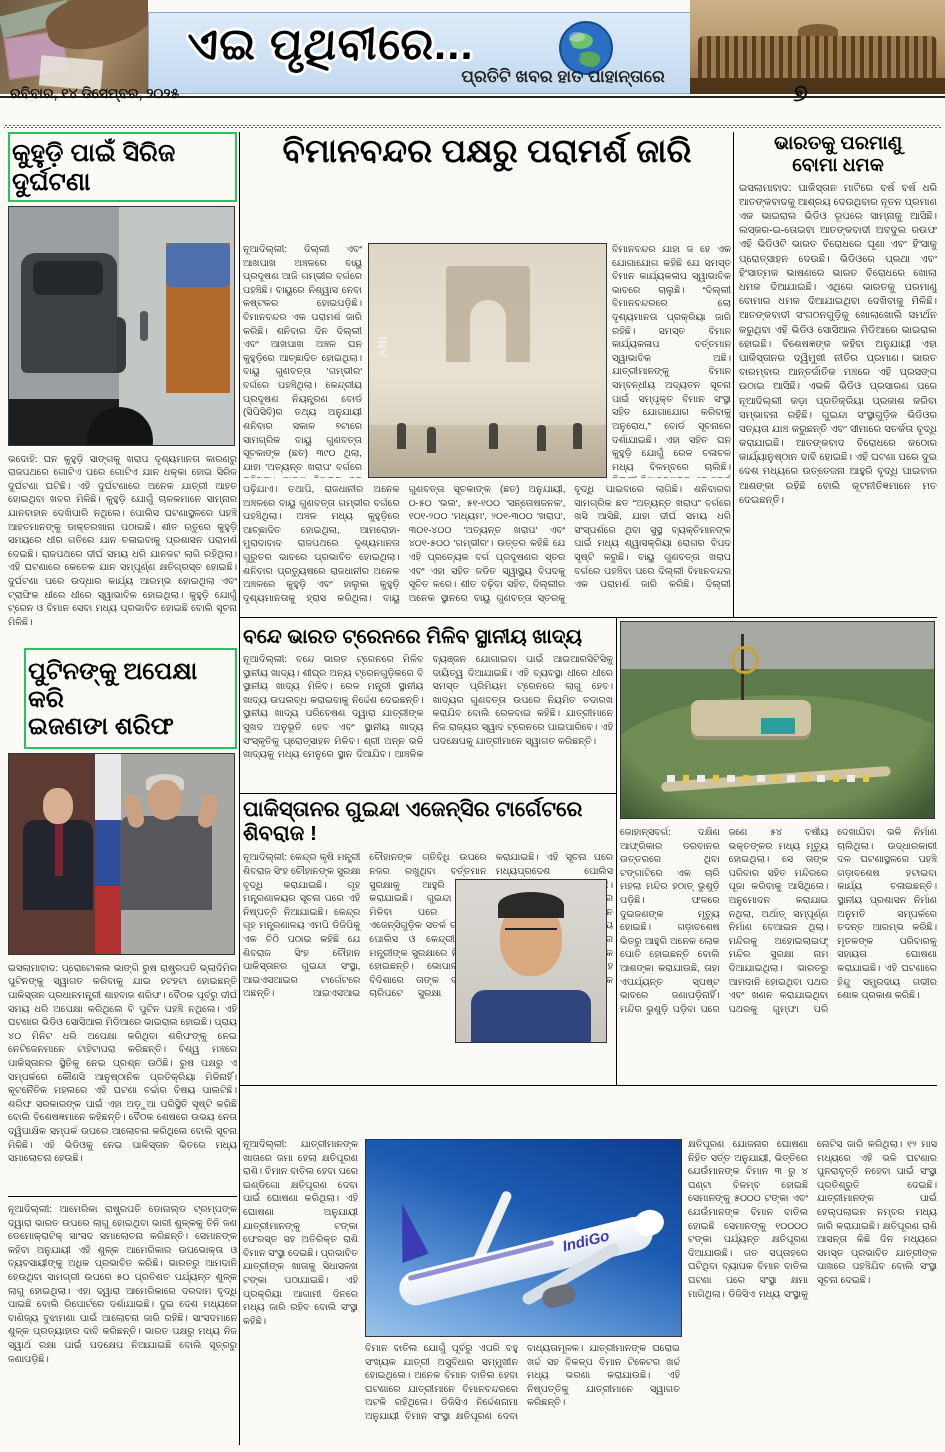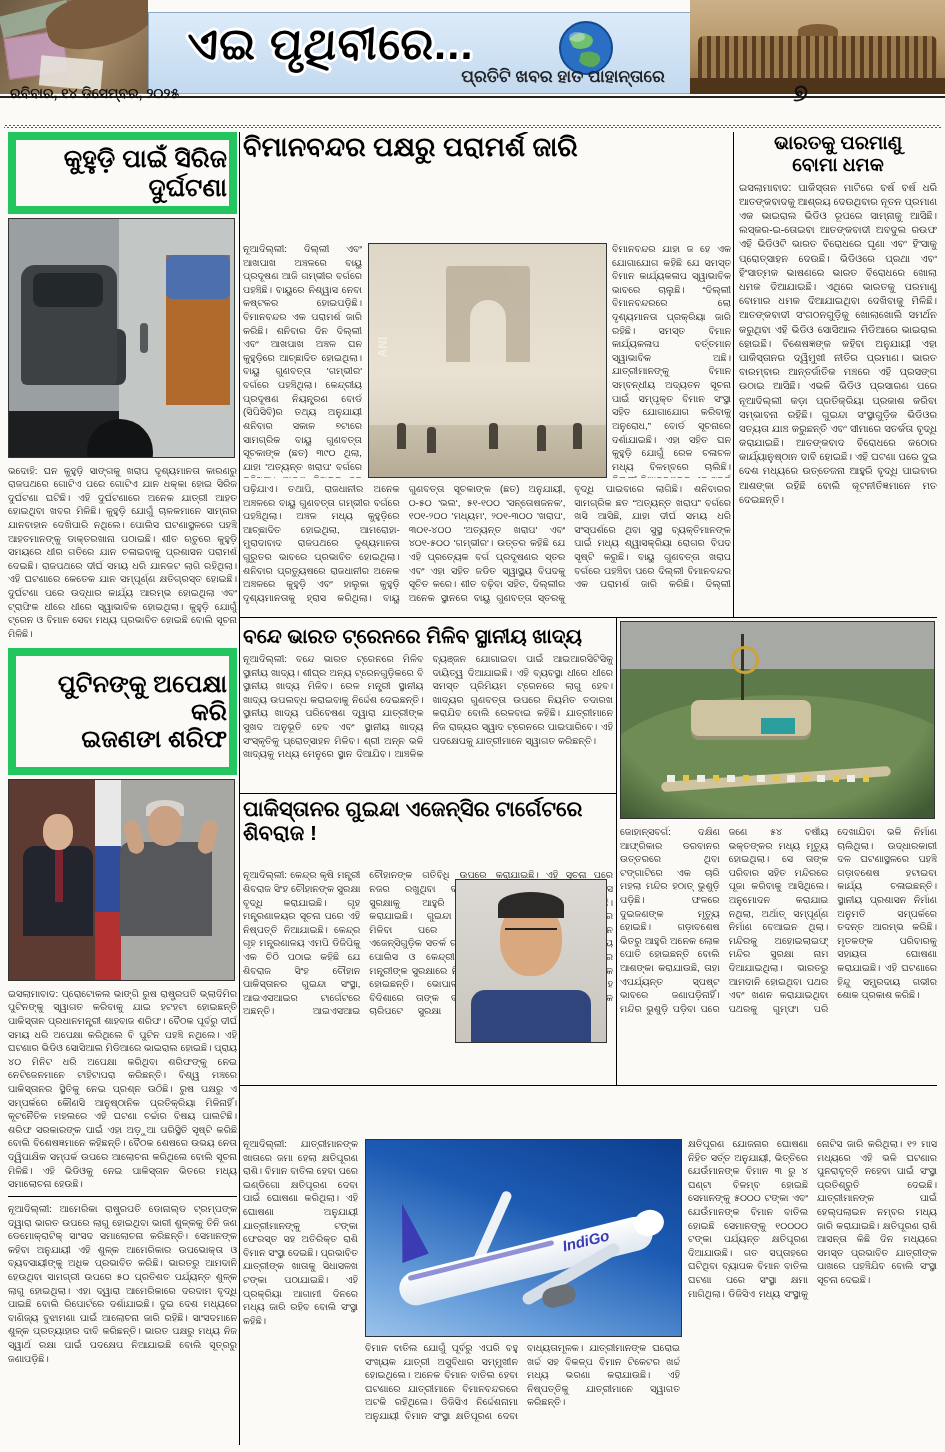--- a/index.html
+++ b/index.html
@@ -31,21 +31,21 @@
   .topbar .date{position:absolute;left:10px;top:5px;font-size:14px;font-weight:bold;}
   .topbar .pageno{position:absolute;right:14px;top:0px;font-size:24px;font-weight:bold;font-family:"Liberation Serif","DejaVu Serif",serif;}
   .dotrule{position:absolute;left:4px;top:124px;width:937px;height:5px;
     background-image:radial-gradient(circle,#555 0.8px,transparent 1px),radial-gradient(circle,#555 0.8px,transparent 1px);
     background-size:4px 3px;background-position:0 0,2px 2px;background-repeat:repeat-x, repeat-x;}
   
   .vr,.hr{position:absolute;background:#000;}
   
   .art{position:absolute;overflow:hidden;}
   .hl{font-weight:bold;color:#000;line-height:1.15;}
-  .boxed{border:8px solid #22c55e;text-align:right;}
+  .boxed{border:2px solid #22c55e;text-align:left;}
   .body-txt{font-size:9.6px;line-height:1.42;text-align:justify;overflow:hidden;color:#191919;
     word-break:break-word;}
   .cols2{column-count:2;column-gap:9px;}
   .cols3{column-count:3;column-gap:9px;}
   .photo{position:relative;overflow:hidden;border:1px solid #333;}
   
   .fog-photo{background:linear-gradient(90deg,#9aa0a2 0 49%,#c2c6c5 49% 100%);}
   .fog-car{position:absolute;left:12px;top:46px;width:96px;height:120px;background:#3d4144;border-radius:14px 14px 6px 6px;}
   .fog-car-glass{position:absolute;left:24px;top:54px;width:70px;height:34px;background:#23282b;border-radius:8px;}
   .fog-dash{position:absolute;left:0;bottom:0;width:49%;height:46px;background:#1c1e20;}
@@ -153,21 +153,21 @@
       <div class="fog-person"></div>
       <div class="fog-car"></div>
       <div class="fog-car-glass"></div>
       <div class="fog-dash"></div>
       <div class="fog-wheel"></div>
     </div>
     <div class="body-txt" style="margin-top:6px;height:212px;">ଭଦୋହି: ଘନ କୁହୁଡ଼ି ସାଙ୍ଗକୁ ଖରାପ ଦୃଶ୍ୟମାନତା କାରଣରୁ ରାଜପଥରେ ଗୋଟିଏ ପରେ ଗୋଟିଏ ଯାନ ଧକ୍କା ହୋଇ ସିରିଜ ଦୁର୍ଘଟଣା ଘଟିଛି। ଏହି ଦୁର୍ଘଟଣାରେ ଅନେକ ଯାତ୍ରୀ ଆହତ ହୋଇଥିବା ଖବର ମିଳିଛି। କୁହୁଡ଼ି ଯୋଗୁଁ ଚାଳକମାନେ ସାମ୍ନାର ଯାନବାହାନ ଦେଖିପାରି ନଥିଲେ। ପୋଲିସ ଘଟଣାସ୍ଥଳରେ ପହଞ୍ଚି ଆହତମାନଙ୍କୁ ଡାକ୍ତରଖାନା ପଠାଇଛି। ଶୀତ ଋତୁରେ କୁହୁଡ଼ି ସମୟରେ ଧୀର ଗତିରେ ଯାନ ଚଳାଇବାକୁ ପ୍ରଶାସନ ପରାମର୍ଶ ଦେଇଛି। ରାଜପଥରେ ଦୀର୍ଘ ସମୟ ଧରି ଯାନଜଟ ଲାଗି ରହିଥିଲା। ଏହି ଘଟଣାରେ କେତେକ ଯାନ ସମ୍ପୂର୍ଣ୍ଣ କ୍ଷତିଗ୍ରସ୍ତ ହୋଇଛି। ଦୁର୍ଘଟଣା ପରେ ଉଦ୍ଧାର କାର୍ଯ୍ୟ ଆରମ୍ଭ ହୋଇଥିଲା ଏବଂ ଟ୍ରାଫିକ ଧୀରେ ଧୀରେ ସ୍ୱାଭାବିକ ହୋଇଥିଲା। କୁହୁଡ଼ି ଯୋଗୁଁ ଟ୍ରେନ ଓ ବିମାନ ସେବା ମଧ୍ୟ ପ୍ରଭାବିତ ହୋଇଛି ବୋଲି ସୂଚନା ମିଳିଛି।</div>
   </div>
 
   <div class="art" style="left:243px;top:132px;width:488px;height:483px;">
-    <div class="hl" style="font-size:27px;text-align:left;">ବିମାନବନ୍ଦର ପକ୍ଷରୁ ପରାମର୍ଶ ଜାରି</div>
+    <div class="hl" style="font-size:33px;text-align:center;">ବିମାନବନ୍ଦର ପକ୍ଷରୁ ପରାମର୍ଶ ଜାରି</div>
     <div class="body-txt" style="position:absolute;left:0;top:110px;width:119px;height:236px;">ନୂଆଦିଲ୍ଲୀ: ଦିଲ୍ଲୀ ଏବଂ ଆଖପାଖ ଅଞ୍ଚଳରେ ବାୟୁ ପ୍ରଦୂଷଣ ଆଜି ଗମ୍ଭୀର ବର୍ଗରେ ପହଞ୍ଚିଛି। ବାୟୁରେ ନିଶ୍ୱାସ ନେବା କଷ୍ଟକର ହୋଇପଡ଼ିଛି। ବିମାନବନ୍ଦର ଏକ ପରାମର୍ଶ ଜାରି କରିଛି। ଶନିବାର ଦିନ ଦିଲ୍ଲୀ ଏବଂ ଆଖପାଖ ଅଞ୍ଚଳ ଘନ କୁହୁଡ଼ିରେ ଆଚ୍ଛାଦିତ ହୋଇଥିଲା। ବାୟୁ ଗୁଣବତ୍ତା 'ଗମ୍ଭୀର' ବର୍ଗରେ ପହଞ୍ଚିଥିଲା। କେନ୍ଦ୍ରୀୟ ପ୍ରଦୂଷଣ ନିୟନ୍ତ୍ରଣ ବୋର୍ଡ (ସିପିସିବି)ର ତଥ୍ୟ ଅନୁଯାୟୀ ଶନିବାର ସକାଳ ୭ଟାରେ ସାମଗ୍ରିକ ବାୟୁ ଗୁଣବତ୍ତା ସୂଚକାଙ୍କ (ଛତ) ୩୯୦ ଥିଲା, ଯାହା 'ଅତ୍ୟନ୍ତ ଖରାପ' ବର୍ଗରେ ରହିଥିଲା। ଆନନ୍ଦ ବିହାରର ଛତ ୪୩୫, ବୁରାରି କ୍ରସିଂର ଛତ ୪୧୫, ଚାନ୍ଦନୀ ଚୌକର ଛତ ୪୧୯, ଗାଜିପୁରର ଛତ ୪୩୫, ଜାହାଙ୍ଗୀରପୁରୀର ଛତ ୪୪୨, ଲକ ପୁରମର ଛତ ୪୦୪, ଏବଂ ରୋହିଣୀର ଛତ ୪୩୭।</div>
     <div class="photo smog-photo" style="position:absolute;left:125px;top:111px;width:237px;height:233px;">
       <div class="smog-gate"></div>
       <div class="smog-ground"></div>
       <div class="smog-p" style="left:28px;"></div>
       <div class="smog-p" style="left:58px;bottom:24px;"></div>
       <div class="smog-p" style="left:120px;"></div>
       <div class="smog-p" style="left:168px;bottom:26px;"></div>
       <div class="smog-p" style="left:204px;"></div>
       <div class="smog-watermark">ANI</div>
@@ -176,21 +176,21 @@
     <div class="body-txt cols3" style="position:absolute;left:0;top:350px;width:488px;height:133px;">ପଢ଼ିଯାଏ। ତଥାପି, ରାଜଧାନୀର ଅନେକ ଅଞ୍ଚଳରେ ବାୟୁ ଗୁଣବତ୍ତା ଗମ୍ଭୀର ବର୍ଗରେ ପହଞ୍ଚିଥିଲା। ଅଞ୍ଚଳ ମଧ୍ୟ କୁହୁଡ଼ିରେ ଆଚ୍ଛାଦିତ ହୋଇଥିଲା, ଆମରୋହା-ମୁରାଦାବାଦ ରାଜପଥରେ ଦୃଶ୍ୟମାନତା ଗୁରୁତର ଭାବରେ ପ୍ରଭାବିତ ହୋଇଥିଲା। ଶନିବାର ପ୍ରତ୍ୟୁଷରେ ରାଜଧାନୀର ଅନେକ ଅଞ୍ଚଳରେ କୁହୁଡ଼ି ଏବଂ ହାଲୁକା କୁହୁଡ଼ି ଦୃଶ୍ୟମାନତାକୁ ହ୍ରାସ କରିଥିଲା। ବାୟୁ ଗୁଣବତ୍ତା ସୂଚକାଙ୍କ (ଛତ) ଅନୁଯାୟୀ, ୦-୫୦ 'ଭଲ', ୫୧-୧୦୦ 'ସନ୍ତୋଷଜନକ', ୧୦୧-୨୦୦ 'ମଧ୍ୟମ', ୨୦୧-୩୦୦ 'ଖରାପ', ୩୦୧-୪୦୦ 'ଅତ୍ୟନ୍ତ ଖରାପ' ଏବଂ ୪୦୧-୫୦୦ 'ଗମ୍ଭୀର'। ଉତ୍ତର କହିଛି ଯେ ଏହି ପ୍ରତ୍ୟେକ ବର୍ଗ ପ୍ରଦୂଷଣର ସ୍ତର ଏବଂ ଏହା ସହିତ ଜଡିତ ସ୍ୱାସ୍ଥ୍ୟ ବିପଦକୁ ସୂଚିତ କରେ। ଶୀତ ବଢ଼ିବା ସହିତ, ଦିଲ୍ଲୀର ଅନେକ ସ୍ଥାନରେ ବାୟୁ ଗୁଣବତ୍ତା ସ୍ତରକୁ ବୃଦ୍ଧି ପାଇବାରେ ଲାଗିଛି। ଶନିବାରର ସାମଗ୍ରିକ ଛତ “ଅତ୍ୟନ୍ତ ଖରାପ” ବର୍ଗରେ ଖସି ଆସିଛି, ଯାହା ଦୀର୍ଘ ସମୟ ଧରି ସଂସ୍ପର୍ଶରେ ଥିବା ସୁସ୍ଥ ବ୍ୟକ୍ତିମାନଙ୍କ ପାଇଁ ମଧ୍ୟ ଶ୍ୱାସକ୍ରିୟା ରୋଗର ବିପଦ ସୃଷ୍ଟି କରୁଛି। ବାୟୁ ଗୁଣବତ୍ତା ଖରାପ ବର୍ଗରେ ପହଞ୍ଚିବା ପରେ ଦିଲ୍ଲୀ ବିମାନବନ୍ଦର ଏକ ପରାମର୍ଶ ଜାରି କରିଛି। ଦିଲ୍ଲୀ ବିମାନବନ୍ଦରର ସୂଚନା ଅନୁଯାୟୀ ସମସ୍ତ ଉଡ଼ାଣ ସ୍ୱାଭାବିକ ରହିଛି।</div>
   </div>
 
   <div class="art" style="left:739px;top:132px;width:198px;height:483px;">
     <div class="hl" style="font-size:19px;text-align:center;">ଭାରତକୁ ପରମାଣୁ</div>
     <div class="hl" style="font-size:19px;text-align:center;margin-bottom:5px;">ବୋମା ଧମକ</div>
     <div class="body-txt" style="height:428px;font-size:10px;">ଇସଲାମାବାଦ: ପାକିସ୍ତାନ ମାଟିରେ ବର୍ଷ ବର୍ଷ ଧରି ଆତଙ୍କବାଦକୁ ଆଶ୍ରୟ ଦେଉଥିବାର ନୂତନ ପ୍ରମାଣ ଏକ ଭାଇରାଲ ଭିଡିଓ ରୂପରେ ସାମ୍ନାକୁ ଆସିଛି। ଲସ୍କର-ଇ-ତୋଇବା ଆତଙ୍କବାଦୀ ଅବଦୁଲ ରଉଫ ଏହି ଭିଡିଓଟି ଭାରତ ବିରୋଧରେ ଘୃଣା ଏବଂ ହିଂସାକୁ ପ୍ରୋତ୍ସାହନ ଦେଉଛି। ଭିଡିଓରେ ପ୍ରଥା ଏବଂ ହିଂସାତ୍ମକ ଭାଷଣରେ ଭାରତ ବିରୋଧରେ ଖୋଲା ଧମକ ଦିଆଯାଇଛି। ଏଥିରେ ଭାରତକୁ ପରମାଣୁ ବୋମାର ଧମକ ଦିଆଯାଇଥିବା ଦେଖିବାକୁ ମିଳିଛି। ଆତଙ୍କବାଦୀ ସଂଗଠନଗୁଡ଼ିକୁ ଖୋଲାଖୋଲି ସମର୍ଥନ କରୁଥିବା ଏହି ଭିଡିଓ ସୋସିଆଲ ମିଡିଆରେ ଭାଇରାଲ ହୋଇଛି। ବିଶେଷଜ୍ଞଙ୍କ କହିବା ଅନୁଯାୟୀ ଏହା ପାକିସ୍ତାନର ଦ୍ୱିମୁଖୀ ନୀତିର ପ୍ରମାଣ। ଭାରତ ବାରମ୍ବାର ଆନ୍ତର୍ଜାତିକ ମଞ୍ଚରେ ଏହି ପ୍ରସଙ୍ଗ ଉଠାଇ ଆସିଛି। ଏଭଳି ଭିଡିଓ ପ୍ରସାରଣ ପରେ ନୂଆଦିଲ୍ଲୀ କଡ଼ା ପ୍ରତିକ୍ରିୟା ପ୍ରକାଶ କରିବା ସମ୍ଭାବନା ରହିଛି। ଗୁଇନ୍ଦା ସଂସ୍ଥାଗୁଡ଼ିକ ଭିଡିଓର ସତ୍ୟତା ଯାଞ୍ଚ କରୁଛନ୍ତି ଏବଂ ସୀମାରେ ସତର୍କତା ବୃଦ୍ଧି କରାଯାଇଛି। ଆତଙ୍କବାଦ ବିରୋଧରେ କଠୋର କାର୍ଯ୍ୟାନୁଷ୍ଠାନ ଦାବି ହୋଇଛି। ଏହି ଘଟଣା ପରେ ଦୁଇ ଦେଶ ମଧ୍ୟରେ ଉତ୍ତେଜନା ଆହୁରି ବୃଦ୍ଧି ପାଇବାର ଆଶଙ୍କା ରହିଛି ବୋଲି କୂଟନୀତିଜ୍ଞମାନେ ମତ ଦେଇଛନ୍ତି।</div>
   </div>
 
   <div class="art" style="left:8px;top:648px;width:229px;height:546px;">
-    <div class="boxed" style="padding:14px 2px;">
+    <div class="boxed" style="padding:7px 2px;margin-left:16px;">
       <div class="hl" style="font-size:24px;">ପୁଟିନଙ୍କୁ ଅପେକ୍ଷା କରି</div>
       <div class="hl" style="font-size:24px;">ଇଜଣଙା ଶରିଫ</div>
     </div>
     <div class="photo ps-photo" style="width:225px;height:200px;margin-top:4px;">
       <div class="ps-flag"></div>
       <div class="putin-body"></div>
       <div class="putin-tie"></div>
       <div class="putin-head"></div>
       <div class="sharif-body"></div>
       <div class="sharif-hair"></div>
@@ -200,21 +200,21 @@
     </div>
     <div class="body-txt" style="margin-top:6px;height:268px;">ଇସଲାମାବାଦ: ପ୍ରୋଟୋକଲ ଭାଙ୍ଗି ରୁଷ ରାଷ୍ଟ୍ରପତି ଭ୍ଲାଦିମିର ପୁଟିନଙ୍କୁ ସ୍ୱାଗତ କରିବାକୁ ଯାଇ ହଟହଟା ହୋଇଛନ୍ତି ପାକିସ୍ତାନ ପ୍ରଧାନମନ୍ତ୍ରୀ ଶାହବାଜ ଶରିଫ। ବୈଠକ ପୂର୍ବରୁ ଦୀର୍ଘ ସମୟ ଧରି ଅପେକ୍ଷା କରିଥିଲେ ବି ପୁଟିନ ପହଞ୍ଚି ନଥିଲେ। ଏହି ଘଟଣାର ଭିଡିଓ ସୋସିଆଲ ମିଡିଆରେ ଭାଇରାଲ ହୋଇଛି। ପ୍ରାୟ ୪୦ ମିନିଟ ଧରି ଅପେକ୍ଷା କରିଥିବା ଶରିଫଙ୍କୁ ନେଇ ନେଟିଜେନମାନେ ଟାହିଟାପରା କରିଛନ୍ତି। ବିଶ୍ୱ ମଞ୍ଚରେ ପାକିସ୍ତାନର ସ୍ଥିତିକୁ ନେଇ ପ୍ରଶ୍ନ ଉଠିଛି। ରୁଷ ପକ୍ଷରୁ ଏ ସମ୍ପର୍କରେ କୌଣସି ଆନୁଷ୍ଠାନିକ ପ୍ରତିକ୍ରିୟା ମିଳିନାହିଁ। କୂଟନୈତିକ ମହଲରେ ଏହି ଘଟଣା ଚର୍ଚ୍ଚାର ବିଷୟ ପାଲଟିଛି। ଶରିଫ ସରକାରଙ୍କ ପାଇଁ ଏହା ଅଡ଼ୁଆ ପରିସ୍ଥିତି ସୃଷ୍ଟି କରିଛି ବୋଲି ବିଶେଷଜ୍ଞମାନେ କହିଛନ୍ତି। ବୈଠକ ଶେଷରେ ଉଭୟ ନେତା ଦ୍ୱିପାକ୍ଷିକ ସମ୍ପର୍କ ଉପରେ ଆଲୋଚନା କରିଥିଲେ ବୋଲି ସୂଚନା ମିଳିଛି। ଏହି ଭିଡିଓକୁ ନେଇ ପାକିସ୍ତାନ ଭିତରେ ମଧ୍ୟ ସମାଲୋଚନା ହେଉଛି।</div>
   </div>
 
   <div class="art" style="left:243px;top:625px;width:370px;height:170px;">
     <div class="hl" style="font-size:20px;margin-bottom:4px;">ବନ୍ଦେ ଭାରତ ଟ୍ରେନରେ ମିଳିବ ସ୍ଥାନୀୟ ଖାଦ୍ୟ</div>
     <div class="body-txt cols2" style="height:136px;">ନୂଆଦିଲ୍ଲୀ: ବନ୍ଦେ ଭାରତ ଟ୍ରେନରେ ମିଳିବ ସ୍ଥାନୀୟ ଖାଦ୍ୟ। ଶୀଘ୍ର ଅନ୍ୟ ଟ୍ରେନଗୁଡ଼ିକରେ ବି ସ୍ଥାନୀୟ ଖାଦ୍ୟ ମିଳିବ। ରେଳ ମନ୍ତ୍ରୀ ସ୍ଥାନୀୟ ଖାଦ୍ୟ ଉପଲବ୍ଧ କରାଇବାକୁ ନିର୍ଦ୍ଦେଶ ଦେଇଛନ୍ତି। ସ୍ଥାନୀୟ ଖାଦ୍ୟ ପରିବେଷଣ ଦ୍ୱାରା ଯାତ୍ରୀଙ୍କ ସୁଖଦ ଅନୁଭୂତି ହେବ ଏବଂ ସ୍ଥାନୀୟ ଖାଦ୍ୟ ସଂସ୍କୃତିକୁ ପ୍ରୋତ୍ସାହନ ମିଳିବ। ଶ୍ରୀ ଅନ୍ନ ଭଳି ଖାଦ୍ୟକୁ ମଧ୍ୟ ମେନୁରେ ସ୍ଥାନ ଦିଆଯିବ। ଆଞ୍ଚଳିକ ବ୍ୟଞ୍ଜନ ଯୋଗାଇବା ପାଇଁ ଆଇଆରସିଟିସିକୁ ଦାୟିତ୍ୱ ଦିଆଯାଇଛି। ଏହି ବ୍ୟବସ୍ଥା ଧୀରେ ଧୀରେ ସମସ୍ତ ପ୍ରିମିୟମ ଟ୍ରେନରେ ଲାଗୁ ହେବ। ଖାଦ୍ୟର ଗୁଣବତ୍ତା ଉପରେ ନିୟମିତ ତଦାରଖ କରାଯିବ ବୋଲି ରେଳବାଇ କହିଛି। ଯାତ୍ରୀମାନେ ନିଜ ରାଜ୍ୟର ସ୍ୱାଦ ଟ୍ରେନରେ ପାଇପାରିବେ। ଏହି ପଦକ୍ଷେପକୁ ଯାତ୍ରୀମାନେ ସ୍ୱାଗତ କରିଛନ୍ତି।</div>
   </div>
 
   <div class="art" style="left:243px;top:797px;width:370px;height:286px;">
-    <div class="hl" style="font-size:21px;margin-bottom:23px;">ପାକିସ୍ତାନର ଗୁଇନ୍ଦା ଏଜେନ୍ସିର ଟାର୍ଗେଟରେ ଶିବରାଜ !</div>
+    <div class="hl" style="font-size:21px;margin-bottom:5px;">ପାକିସ୍ତାନର ଗୁଇନ୍ଦା ଏଜେନ୍ସିର ଟାର୍ଗେଟରେ ଶିବରାଜ !</div>
     <div class="body-txt cols3" style="height:250px;">ନୂଆଦିଲ୍ଲୀ: କେନ୍ଦ୍ର କୃଷି ମନ୍ତ୍ରୀ ଶିବରାଜ ସିଂହ ଚୌହାନଙ୍କ ସୁରକ୍ଷା ବୃଦ୍ଧି କରାଯାଇଛି। ଗୃହ ମନ୍ତ୍ରଣାଳୟର ସୂଚନା ପରେ ଏହି ନିଷ୍ପତ୍ତି ନିଆଯାଇଛି। କେନ୍ଦ୍ର ଗୃହ ମନ୍ତ୍ରଣାଳୟ ଏମପି ଡିଜିପିକୁ ଏକ ଚିଠି ପଠାଇ କହିଛି ଯେ ଶିବରାଜ ସିଂହ ଚୌହାନ ପାକିସ୍ତାନର ଗୁଇନ୍ଦା ସଂସ୍ଥା, ଆଇଏସଆଇର ଟାର୍ଗେଟରେ ଅଛନ୍ତି। ଆଇଏସଆଇ ଚୌହାନଙ୍କ ଗତିବିଧି ଉପରେ ନଜର ରଖୁଥିବା ବର୍ତ୍ତମାନ ସୁରକ୍ଷାକୁ ଆହୁରି ବୃଦ୍ଧି କରାଯାଇଛି। ଗୁଇନ୍ଦା ସୂଚନା ମିଳିବା ପରେ ସୁରକ୍ଷା ଏଜେନ୍ସିଗୁଡ଼ିକ ସତର୍କ ରହିଛନ୍ତି। ପୋଲିସ ଓ କେନ୍ଦ୍ରୀୟ ବଳ ମନ୍ତ୍ରୀଙ୍କ ସୁରକ୍ଷାରେ ନିୟୋଜିତ ହୋଇଛନ୍ତି। ଭୋପାଳ ଏବଂ ବିଦିଶାରେ ତାଙ୍କ ବାସଭବନ ଚାରିପଟେ ସୁରକ୍ଷା କଡ଼ାକଡ଼ି କରାଯାଇଛି। ଏହି ସୂଚନା ପରେ ମଧ୍ୟପ୍ରଦେଶ ପୋଲିସ ଉଚ୍ଚସ୍ତରୀୟ ବୈଠକ କରିଛି। ଚୌହାନଙ୍କ ସୁରକ୍ଷା ବଳୟରେ ଅତିରିକ୍ତ କମାଣ୍ଡୋ ମୁତୟନ କରାଯାଇଛି। ଗୃହ ମନ୍ତ୍ରଣାଳୟ ସମସ୍ତ ଗତିବିଧି ଉପରେ ନଜର ରଖିଛି। ସୁରକ୍ଷା ଏଜେନ୍ସିଗୁଡ଼ିକ ଏହି ଧମକକୁ ଗମ୍ଭୀରତାର ସହ ନେଇଛନ୍ତି ଏବଂ ସତର୍କତାମୂଳକ ପଦକ୍ଷେପ ଗ୍ରହଣ କରାଯାଇଛି।</div>
     <div class="photo shiv-photo" style="position:absolute;left:212px;top:82px;width:150px;height:162px;">
       <div class="shiv-head"></div>
       <div class="shiv-hair"></div>
       <div class="shiv-glass"></div>
       <div class="shiv-kurta"></div>
     </div>
   </div>
 
   <div class="art" style="left:620px;top:621px;width:317px;height:462px;">

